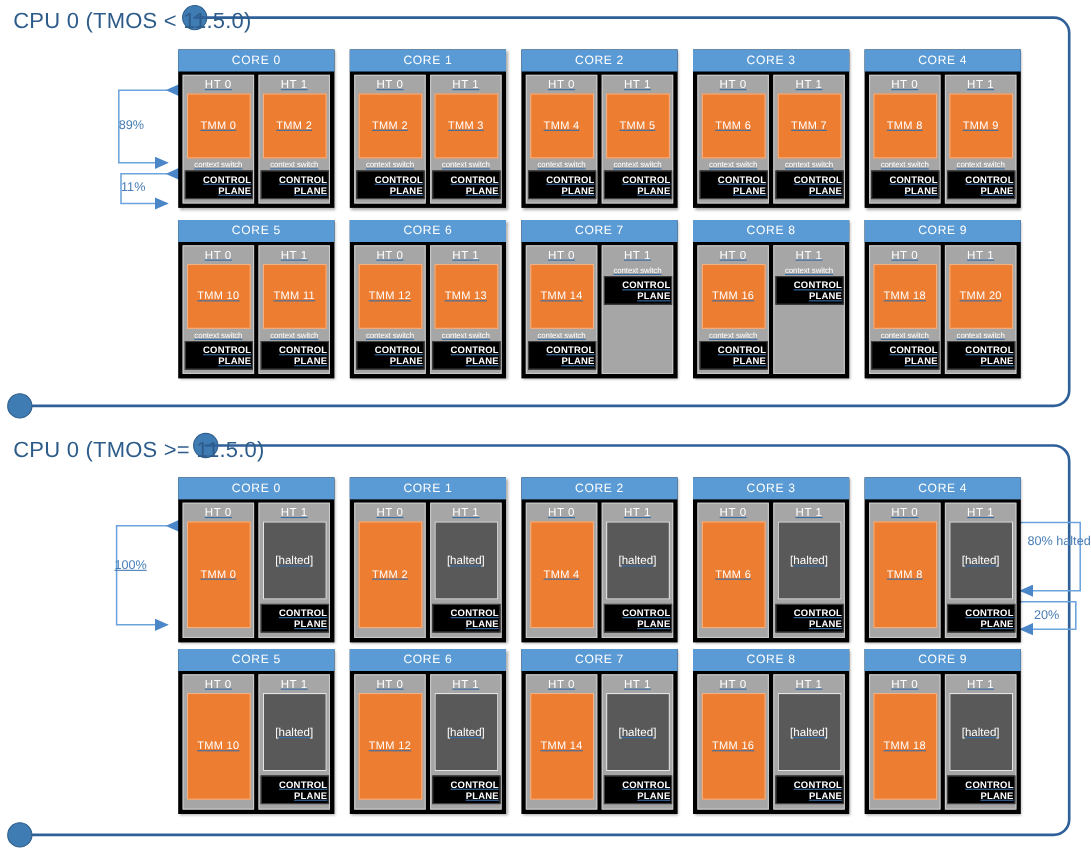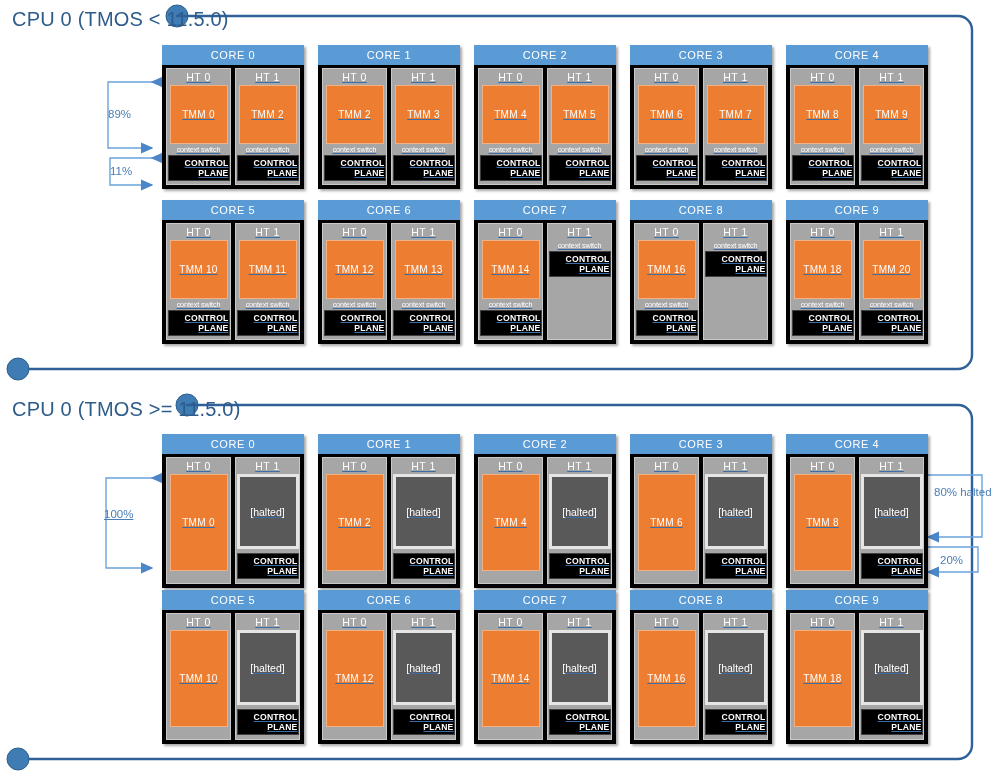--- a/index.html
+++ b/index.html
@@ -94,21 +94,21 @@
     font-size: 10px;
     width: 56px;
     display: flex;
     align-items: center;
     justify-content: center;
     text-align: center;
     letter-spacing: 0.3px;
   }
   .halted {
     background: #595959;
-    border: 3px solid #e5e5e5;
+    border: 1px solid #e5e5e5;
     color: #ffffff;
     font-size: 10.5px;
     width: 56px;
     display: flex;
     align-items: center;
     justify-content: center;
     text-align: center;
   }
   .ctxsw {
     color: #ffffff;

